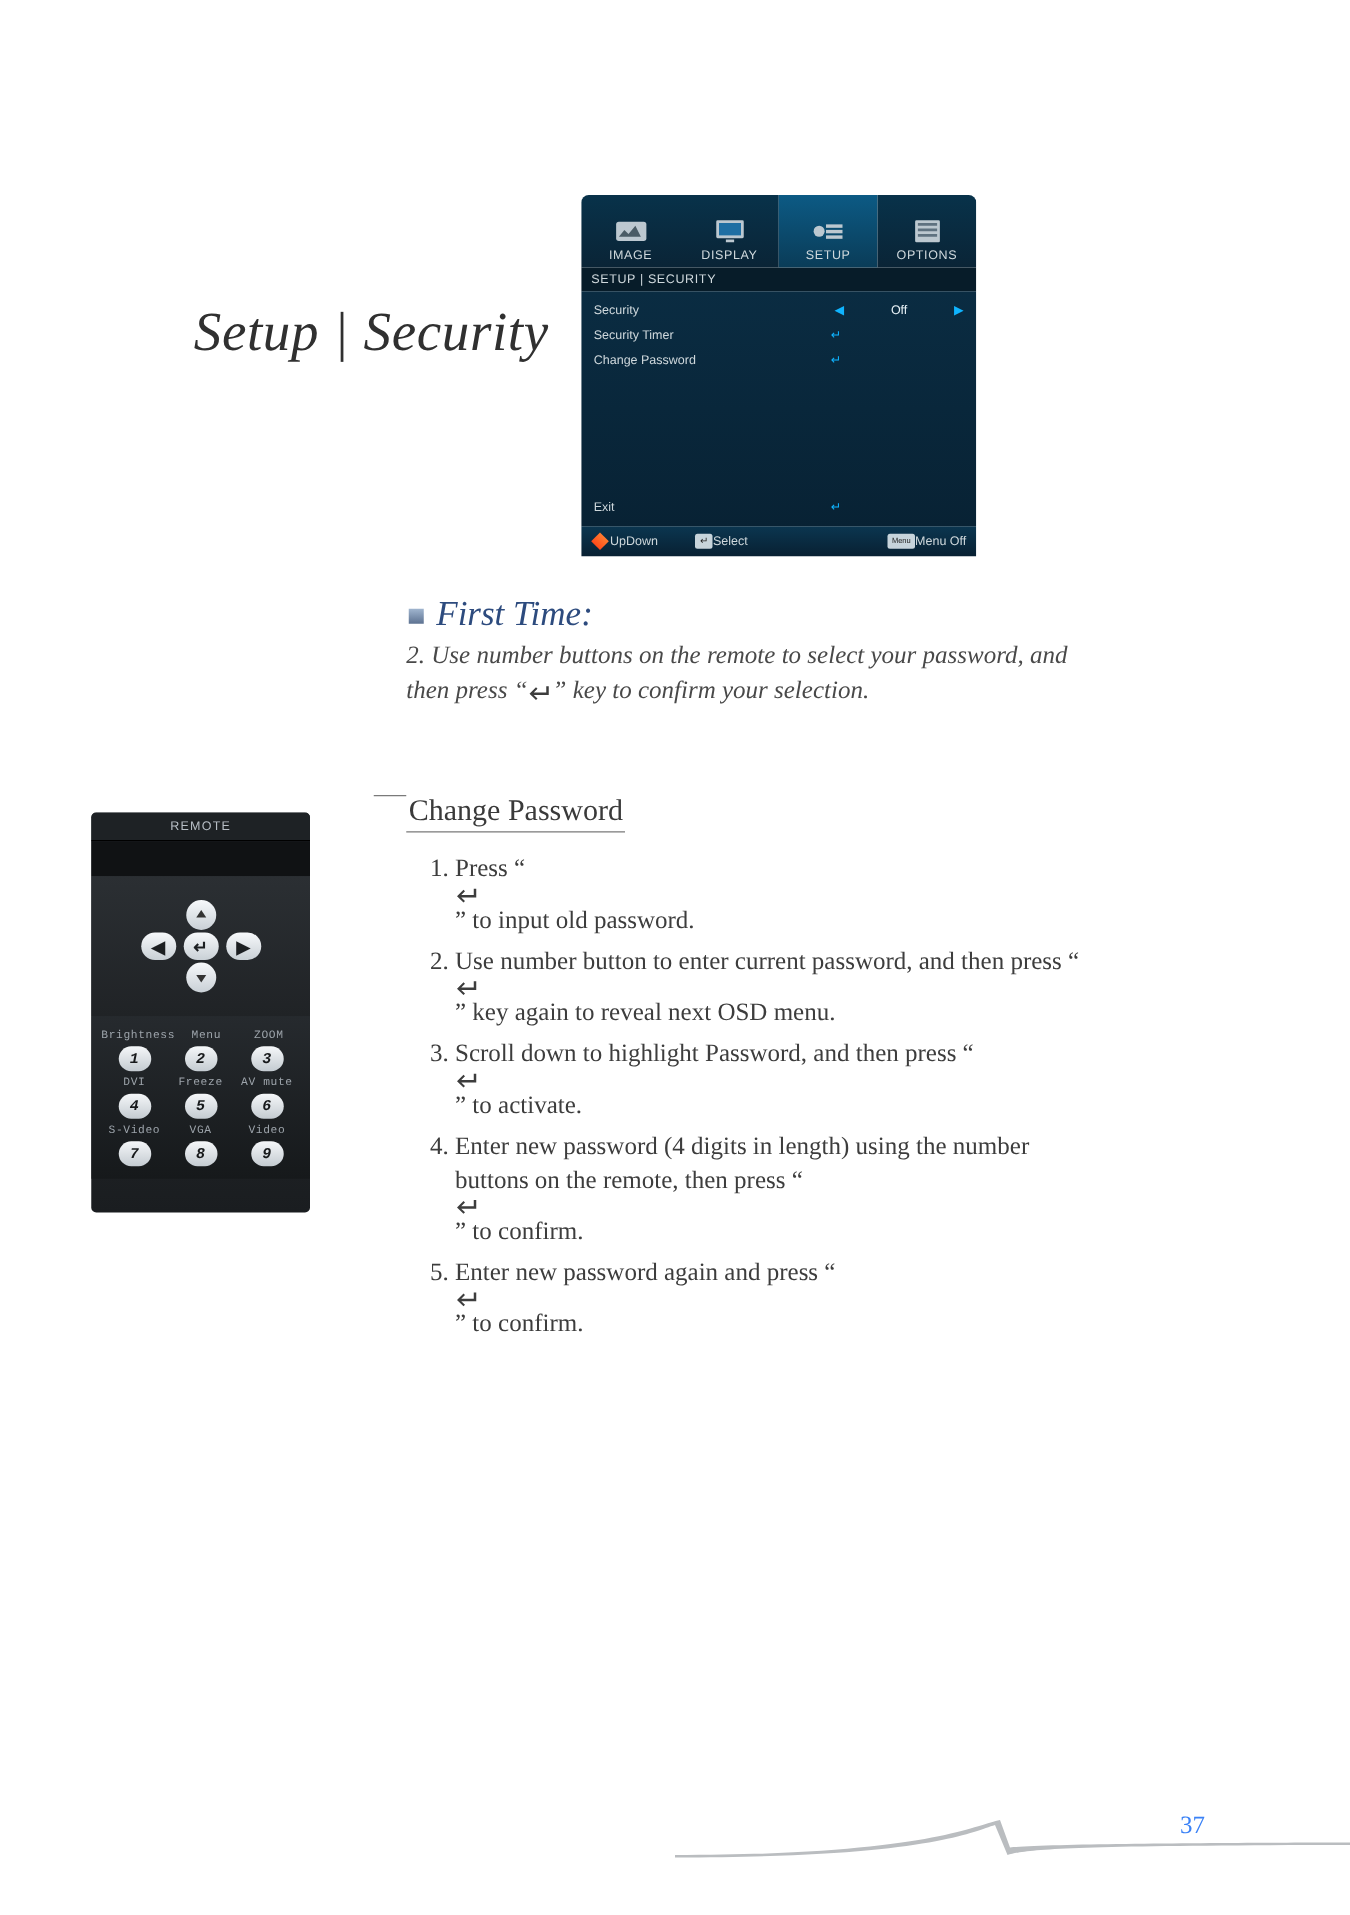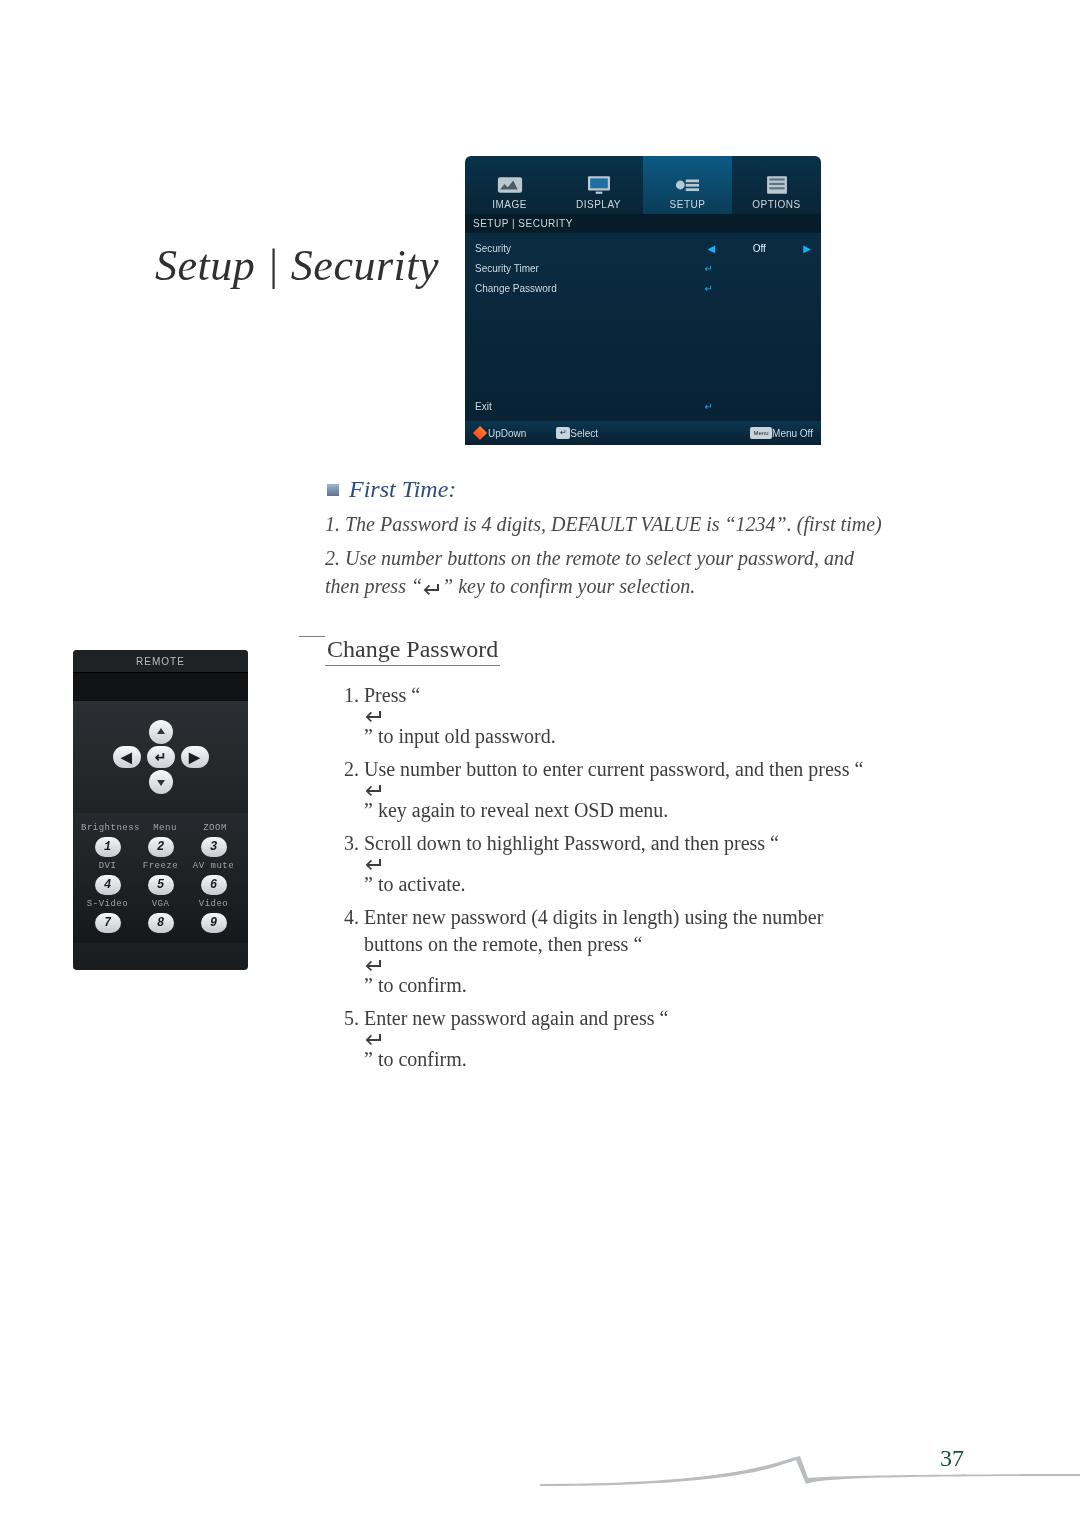--- a/index.html
+++ b/index.html
@@ -1,39 +1,39 @@
 <!DOCTYPE html>
 <html><head>
 <meta charset="utf-8">
 <style>
   html,body{margin:0;padding:0;background:#fff;width:1080px;height:1532px;font-family:Georgia,"Times New Roman",serif;color:#3d3d3d;}
   .page{position:relative;width:1080px;height:1532px;}
   
   .title{position:absolute;left:155px;top:240px;font-style:italic;font-size:44px;color:#303030;letter-spacing:.5px;}
   
-  .osd{position:absolute;left:465px;top:156px;width:356px;height:312px;border-radius:6px;overflow:hidden;font-family:Helvetica,Arial,sans-serif;font-size:11px;color:#cfd8dc;}
+  .osd{position:absolute;left:465px;top:156px;width:316px;height:312px;border-radius:6px;overflow:hidden;font-family:Helvetica,Arial,sans-serif;font-size:11px;color:#cfd8dc;}
   .osd-tabs{display:flex;height:58px;}
   .osd-tab{flex:1;display:flex;flex-direction:column;align-items:center;justify-content:flex-end;font-size:10px;letter-spacing:.5px;}
   .osd-tab .tab-icon{width:28px;height:22px;margin-bottom:3px;}
   .osd-tabs .dim{background:linear-gradient(#08324a,#0a2436);}
   .osd-tabs .active{background:linear-gradient(#0c5a84,#0a3c58);}
   .osd-tab span{margin-bottom:4px;}
   .osd-breadcrumb{background:#071c29;padding:4px 8px;font-size:10px;letter-spacing:.5px;}
   .osd-body{background:linear-gradient(#0a2c42,#082234);height:188px;position:relative;}
   .osd-row{position:absolute;left:10px;right:10px;height:18px;display:flex;align-items:center;font-size:10px;}
   .osd-row .lbl{flex:1;color:#cfd8dc;}
   .osd-row .arrow{color:#0fb4ff;font-size:10px;}
   .osd-row .val{width:88px;text-align:center;color:#e8f2f7;}
   .osd-row .enter-g{color:#0fb4ff;}
   .osd-footer{background:linear-gradient(#0b3650,#082032);height:24px;display:flex;align-items:center;font-size:10px;}
   .osd-footer .piece{display:flex;align-items:center;margin-left:10px;gap:0;}
   .osd-footer .key{display:inline-block;width:14px;height:12px;border-radius:2px;background:#c7d4db;color:#222;font-size:8px;text-align:center;line-height:12px;}
   .osd-footer .diamond{width:10px;height:10px;transform:rotate(45deg);background:linear-gradient(#ff7b2f,#ff4a1a);margin-right:3px;}
   
-  .first-time{position:absolute;left:297px;top:476px;font-style:italic;font-family:Georgia,serif;font-size:24px;color:#2d4b7e;padding-left:30px;}
+  .first-time{position:absolute;left:297px;top:476px;font-style:italic;font-family:Georgia,serif;font-size:28px;color:#2d4b7e;padding-left:30px;}
   .first-time .sq{display:inline-block;width:12px;height:12px;background:linear-gradient(#a0b5cf,#5d7291);margin-right:10px;vertical-align:1px;}
   .ft-list{position:absolute;left:325px;top:504px;width:560px;font-style:italic;font-size:20px;line-height:28px;color:#494949;}
   .ft-list .item{margin-top:6px;}
   .ft-list .enter{display:inline-block;vertical-align:-3px;}
   
   .cp-head{position:absolute;left:325px;top:636px;font-family:"Book Antiqua",Georgia,serif;font-size:24px;color:#3a3a3a;border-bottom:1px solid #7a7a7a;padding:0 2px 2px;}
   .cp-topline{position:absolute;left:299px;top:636px;width:26px;border-top:1px solid #7a7a7a;}
   .cp-list{position:absolute;left:326px;top:670px;width:560px;font-family:"Book Antiqua",Georgia,serif;font-size:20px;line-height:27px;color:#3d3d3d;}
   .cp-list li{margin-bottom:6px;}
   .cp-list .enter,.ft-list .enter{width:20px;height:14px;}
@@ -46,21 +46,21 @@
   .dpad-row{display:flex;align-items:center;gap:6px;}
   .key-round{width:28px;height:22px;border-radius:11px;background:linear-gradient(#f7f9fb,#c9d0d6);display:flex;align-items:center;justify-content:center;color:#1c1f22;font-size:14px;font-weight:bold;}
   .key-round.sm{width:24px;height:24px;border-radius:12px;}
   .remote-grid{padding:6px 8px 10px;background:linear-gradient(#262a2e,#16191b);}
   .r-row{display:flex;justify-content:space-between;align-items:center;margin-top:4px;font-family:Liberation Mono, monospace;}
   .r-label{flex:1;text-align:center;font-size:9px;letter-spacing:.5px;color:#9da4ab;}
   .r-btn{flex:1;display:flex;justify-content:center;}
   .num{width:26px;height:20px;border-radius:10px;background:linear-gradient(#f5f7f9,#c4cbd1);color:#17191b;display:flex;align-items:center;justify-content:center;font-style:italic;font-weight:bold;font-size:12px;}
   
   .swoosh{position:absolute;right:0;bottom:42px;width:540px;height:40px;}
-  .pnum{position:absolute;right:116px;bottom:60px;font-family:"Book Antiqua",Georgia,serif;font-size:24px;color:#14532d;margin-left:25px;}
+  .pnum{position:absolute;right:116px;bottom:60px;font-family:"Book Antiqua",Georgia,serif;font-size:20px;color:#3b82f6;margin-left:25px;}
   ol{margin:12px;padding-left:26px;}
 </style>
 </head>
 <body>
 <div class="page">
 
 <div class="title">Setup | Security</div>
 
 <div class="osd">
   <div class="osd-tabs">
@@ -136,21 +136,20 @@
         </div>
     <div class="piece" style="margin-left:auto;margin-right:8px;">
           <span class="key" style="width:22px;font-size:6px;">Menu</span>
           <span>Menu Off</span>
         </div>
   </div>
 </div>
 
 <div class="first-time"><span class="sq"></span><span>First Time:</span></div>
 <div class="ft-list">
-  <div class="item">1. The Password is 4 digits, DEFAULT VALUE is “1234”. (first time)</div>
   <div class="item">
     <span>2. Use number buttons on the remote to select your password, and then press “</span><span class="enter"><svg viewBox="0 0 20 14" width="20" height="14">
             <path d="M15 2v5H5l3-3-1.2-1.2L1.6 8 6.8 13 8 11.8 5 9h12V2z" fill="#3d3d3d"></path>
           </svg></span><span>” key to confirm your selection.</span>
   </div>
 </div>
 
 <div class="cp-topline"></div>
 <div class="cp-head">Change Password</div>
 

